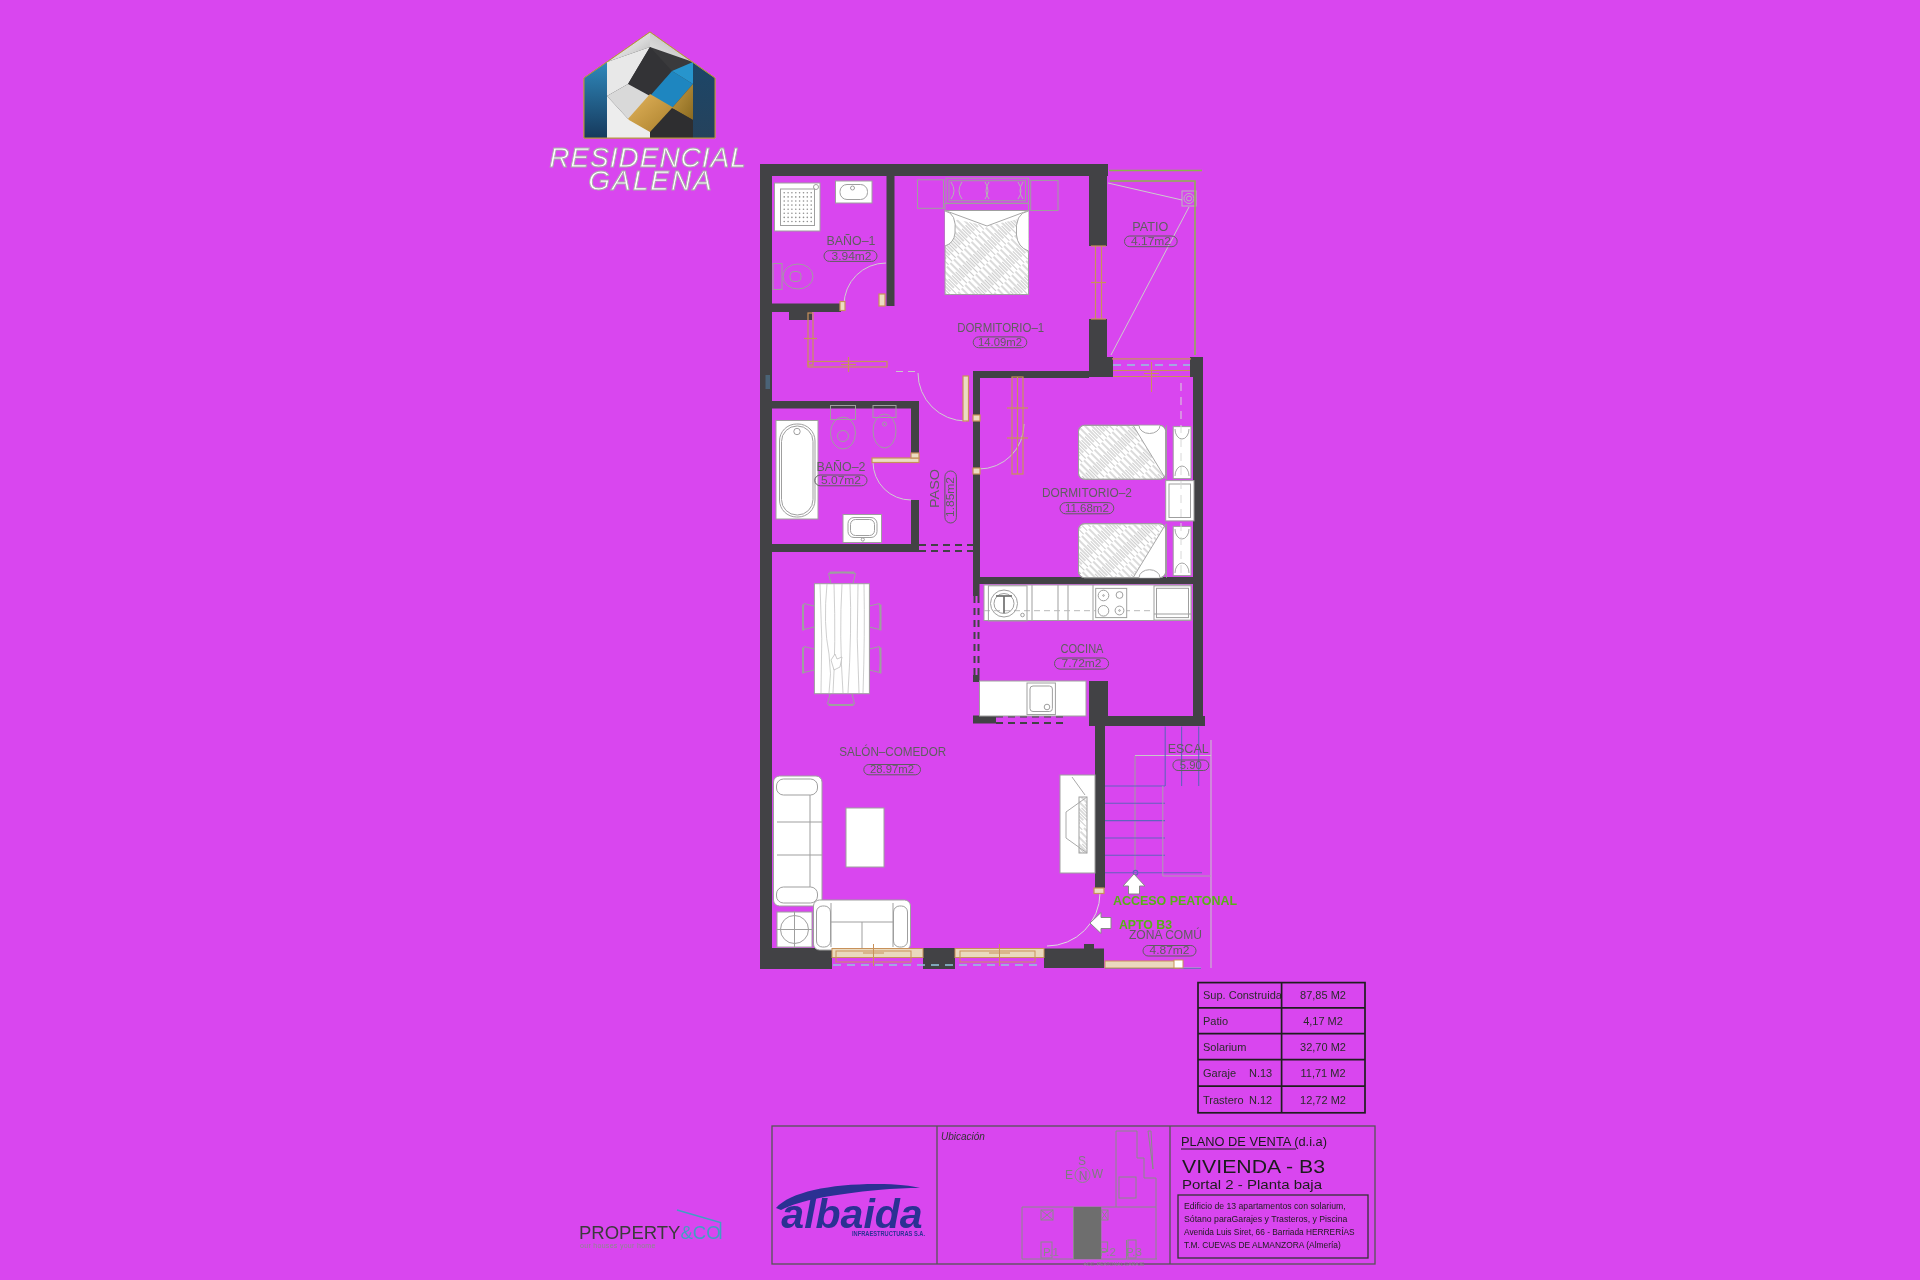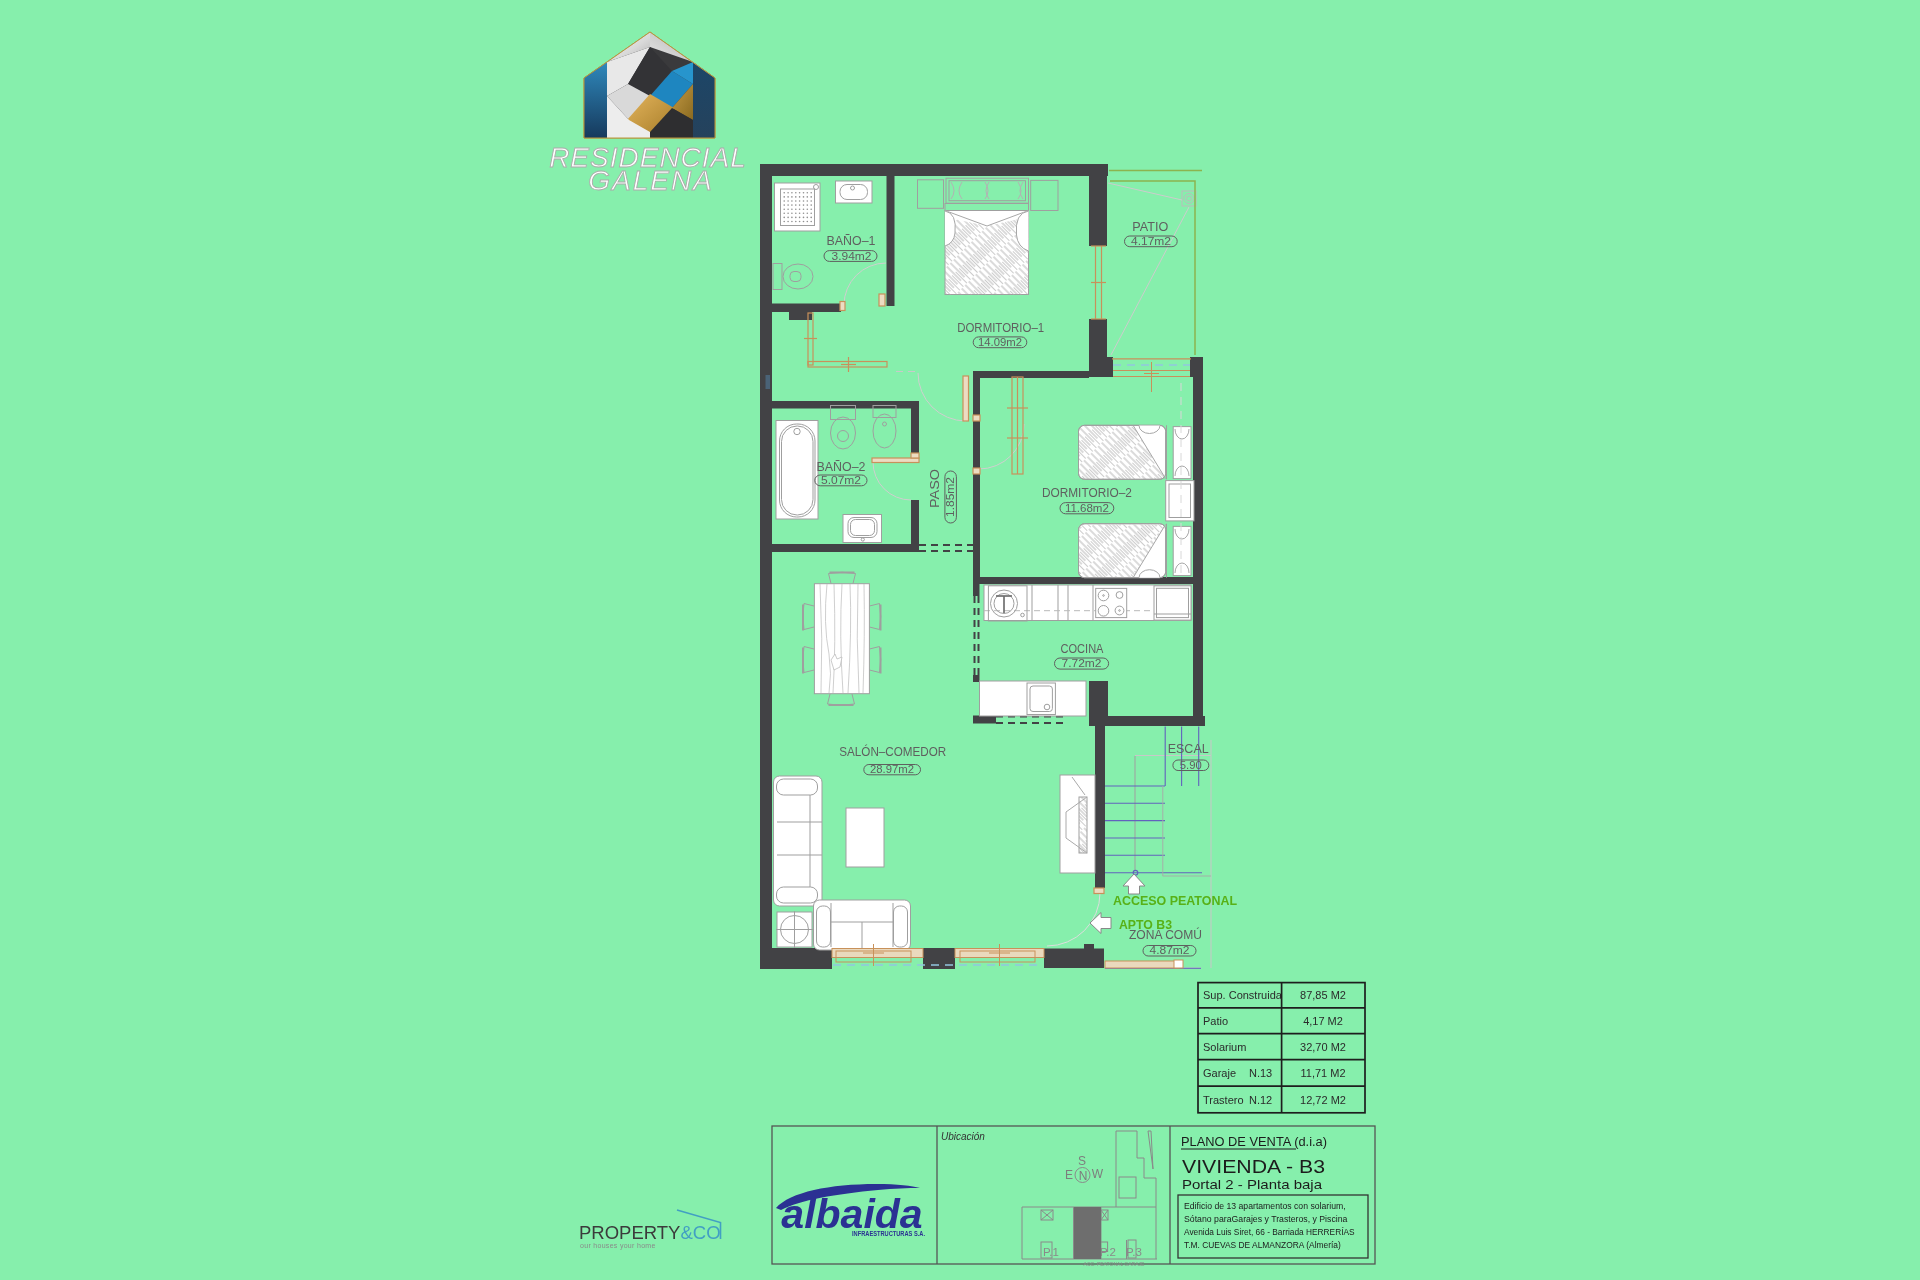--- a/index.html
+++ b/index.html
@@ -1,16 +1,16 @@
 <!DOCTYPE html>
 <html><head>
 <meta charset="utf-8">
 <style>
   html,body{margin:0;padding:0;background:#ffffff;}
-  .page{position:relative;width:1920px;height:1280px;background:#86efac;overflow:hidden;font-family:"Liberation Sans",sans-serif;}
+  .page{position:relative;width:1920px;height:1280px;background:#d946ef;overflow:hidden;font-family:"Liberation Sans",sans-serif;}
   svg text{font-family:"Liberation Sans",sans-serif;}
 </style>
 </head>
 <body>
 <div class="page">
 <svg width="1920" height="1280" viewBox="0 0 1920 1280">
 <defs>
   <pattern id="hatch" patternUnits="userSpaceOnUse" width="5" height="26" patternTransform="rotate(-45)">
     <line x1="1" y1="0" x2="1" y2="20" stroke="#a3a3a3" stroke-width="0.8"></line>
     <line x1="3.5" y1="10" x2="3.5" y2="26" stroke="#b5b5b5" stroke-width="0.7"></line>

